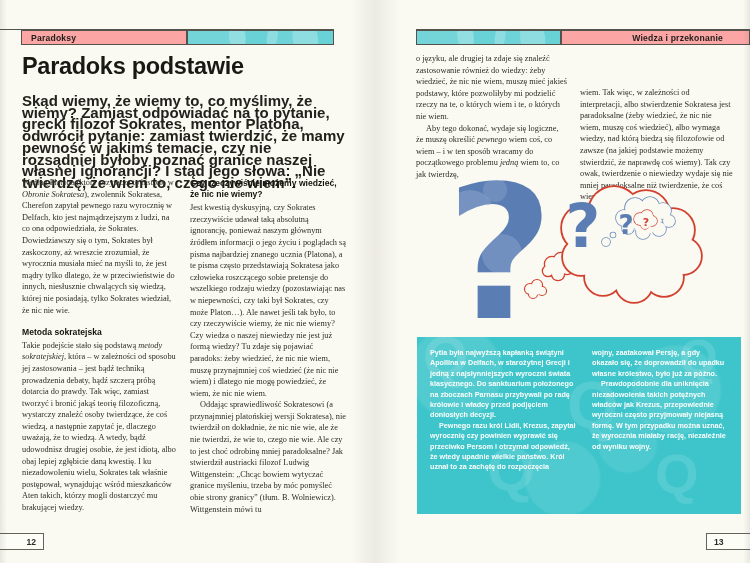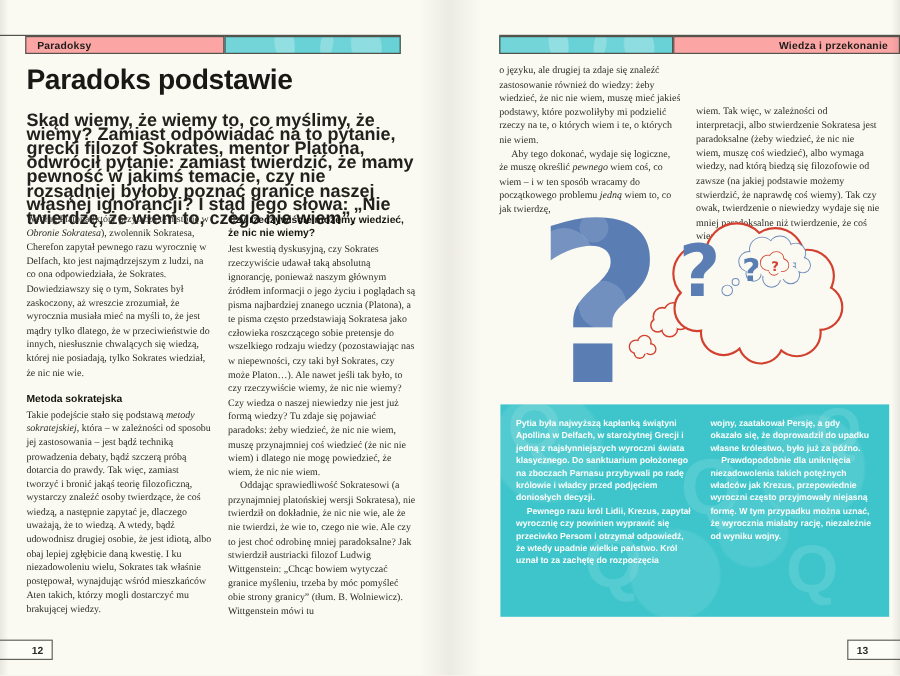--- a/index.html
+++ b/index.html
@@ -25,21 +25,21 @@
                     background-image:
                       radial-gradient(circle at 18% 65%, rgba(255,255,255,.28) 0 26%, rgba(0,0,0,0) 27%),
                       radial-gradient(circle at 45% 25%, rgba(255,255,255,.22) 0 30%, rgba(0,0,0,0) 31%),
                       radial-gradient(circle at 72% 70%, rgba(255,255,255,.25) 0 24%, rgba(0,0,0,0) 25%),
                       radial-gradient(circle at 93% 35%, rgba(255,255,255,.22) 0 22%, rgba(0,0,0,0) 23%); }
   .runhead.left  { left:0;    width:334px; }
   .runhead.left .label { left:21px; width:166px; padding-left:9px; }
   .runhead.left .teal  { left:187px; width:147px; }
   .runhead.right { left:416px; width:334px; }
   .runhead.right .teal  { left:0; width:145px; }
-  .runhead.right .label { left:145px; width:189px; justify-content:flex-end; padding-right:9px; }
+  .runhead.right .label { left:145px; width:189px; justify-content:flex-end; padding-right:26px; }
 
   .page-title { position:absolute; left:22px; top:53px;
                 font-size:23.5px; font-weight:bold; letter-spacing:-.3px; color:#181814; }
 
   .lead { position:absolute; left:22px; top:95px; width:327px;
           font-size:15px; line-height:11.7px; font-weight:bold; color:#21211d; }
 
   .col { position:absolute; font-family:"Liberation Serif","DejaVu Serif",serif;
          font-size:8.3px; line-height:11.6px; color:#2c2c27; }
   .col p { margin:0; }

